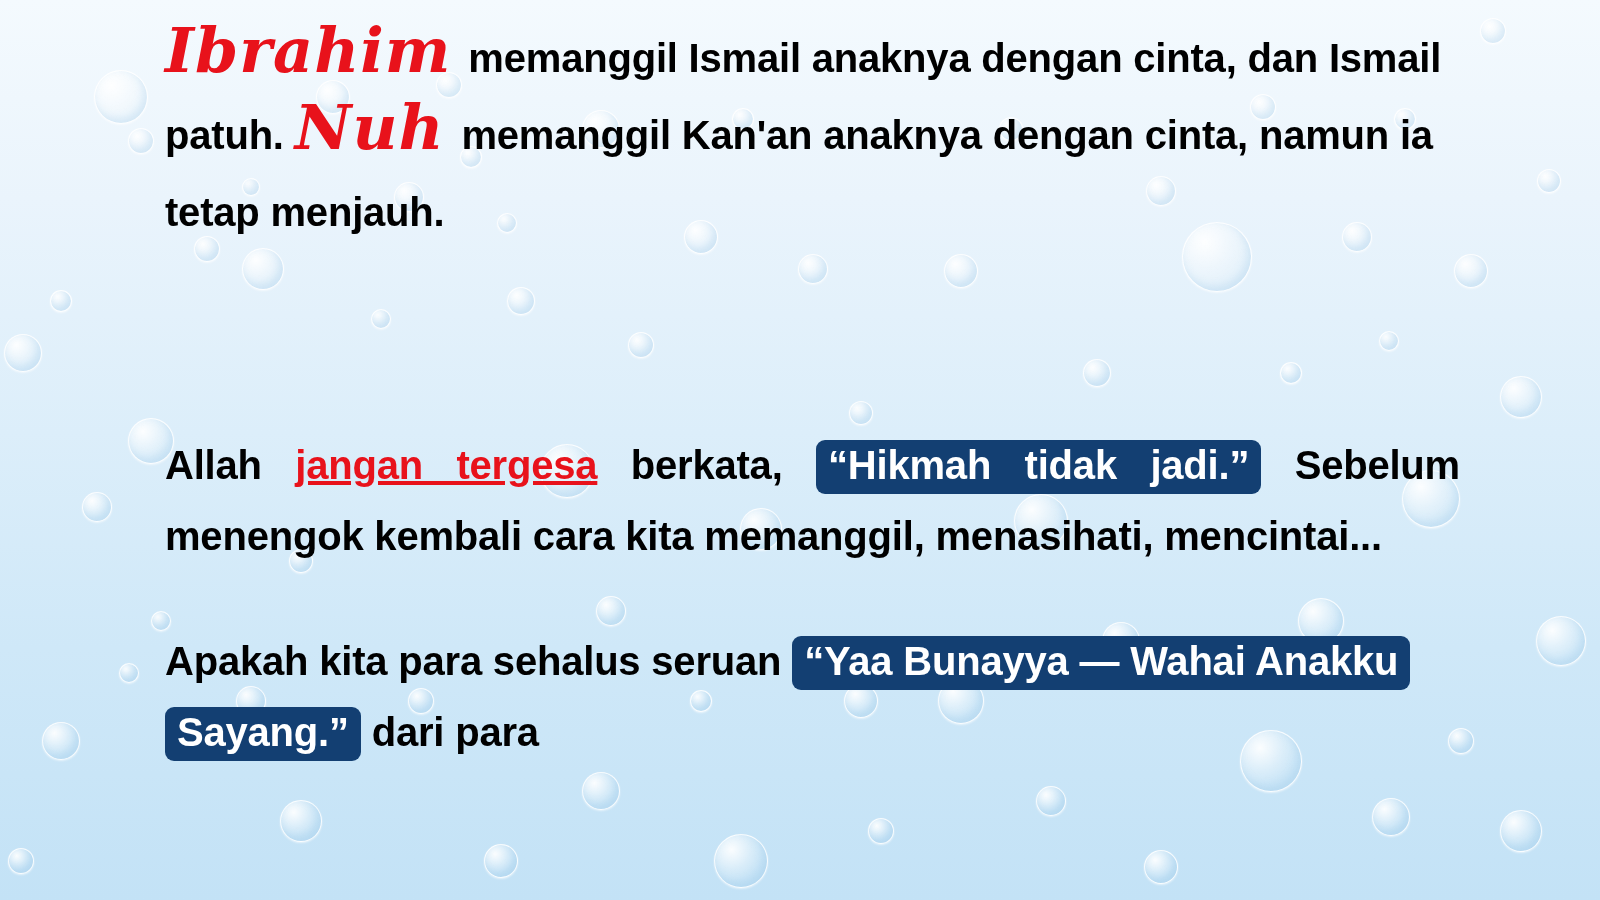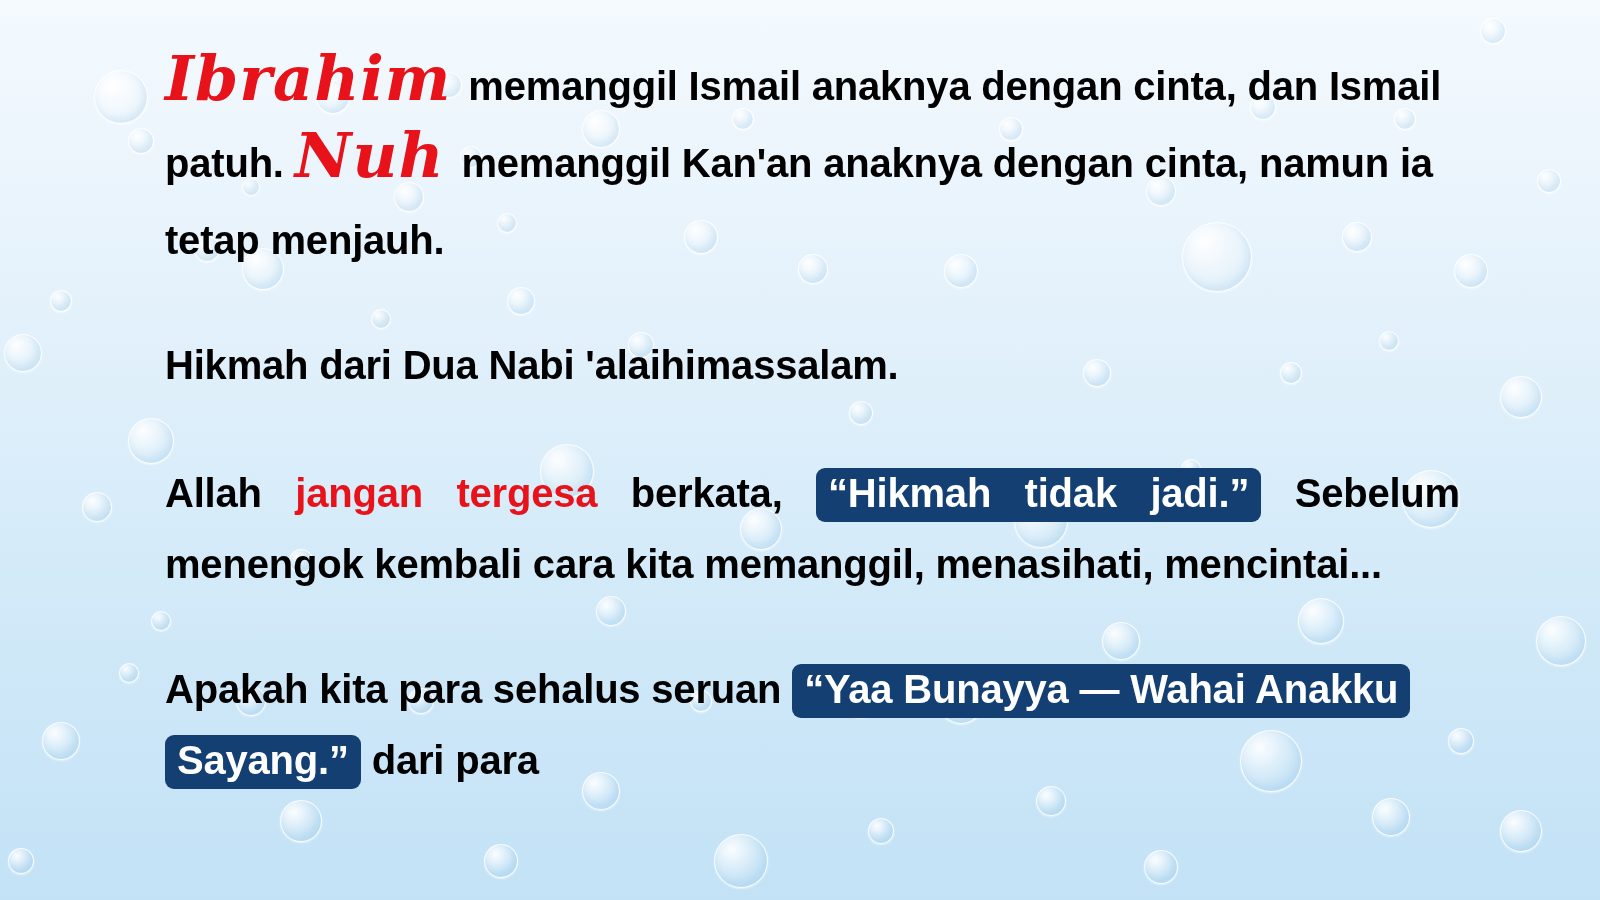--- a/index.html
+++ b/index.html
@@ -52,36 +52,36 @@
     line-height: 1.92;
     letter-spacing: -0.2px;
   }
 
   .para.justify {
     text-align: justify;
   }
 
   .p1 {
     padding-top: 20px;
-    margin-top: 28px;
   }
 
   .script {
     font-family: "DejaVu Serif", serif;
     font-style: italic;
     font-weight: 700;
     color: #e8121b;
     font-size: 62px;
     line-height: 0.9;
     letter-spacing: 1px;
     padding-right: 6px;
   }
 
   .red {
     color: #e8121b;
+    text-decoration: underline;
   }
 
   .hl {
     background: #133f72;
     color: #ffffff;
     border-radius: 9px;
     padding: 3px 12px 7px 12px;
     box-decoration-break: clone;
     -webkit-box-decoration-break: clone;
   }
@@ -170,21 +170,21 @@
 
   <div class="content">
 
     <p class="para p1">
       <span class="script">Ibrahim</span><span> memanggil Ismail anaknya dengan cinta, dan Ismail patuh. </span><span class="script">Nuh</span><span> memanggil Kan'an anaknya dengan cinta, namun ia tetap menjauh.</span>
     </p>
 
     <div class="block-gap-1"></div>
 
     <p class="para p2">
-      <span>Hikmah dari Dua Nabi 'alaihimassalam.</span><br>
+      <br>
     </p>
 
     <div class="block-gap-2"></div>
 
     <p class="para p3 justify">
       <span>Allah </span><span class="red">jangan tergesa</span><span> berkata, </span><span class="hl">“Hikmah tidak jadi.”</span><span> Sebelum menengok kembali cara kita memanggil, menasihati, mencintai...</span>
     </p>
 
     <div class="block-gap-3"></div>
 

